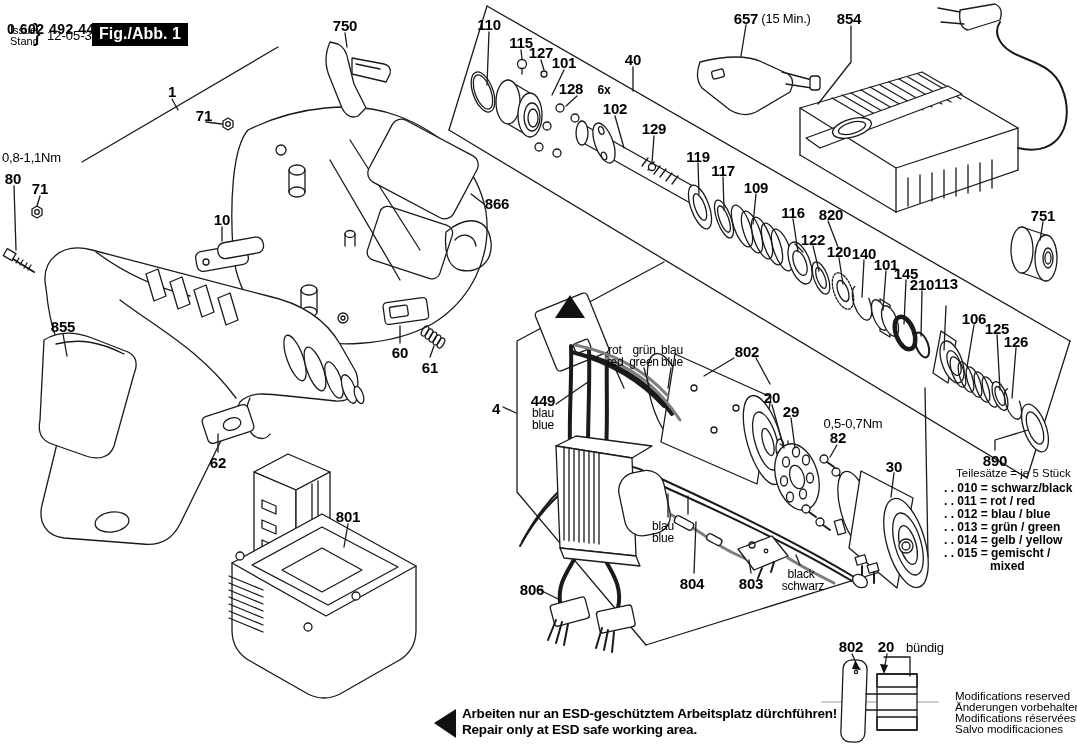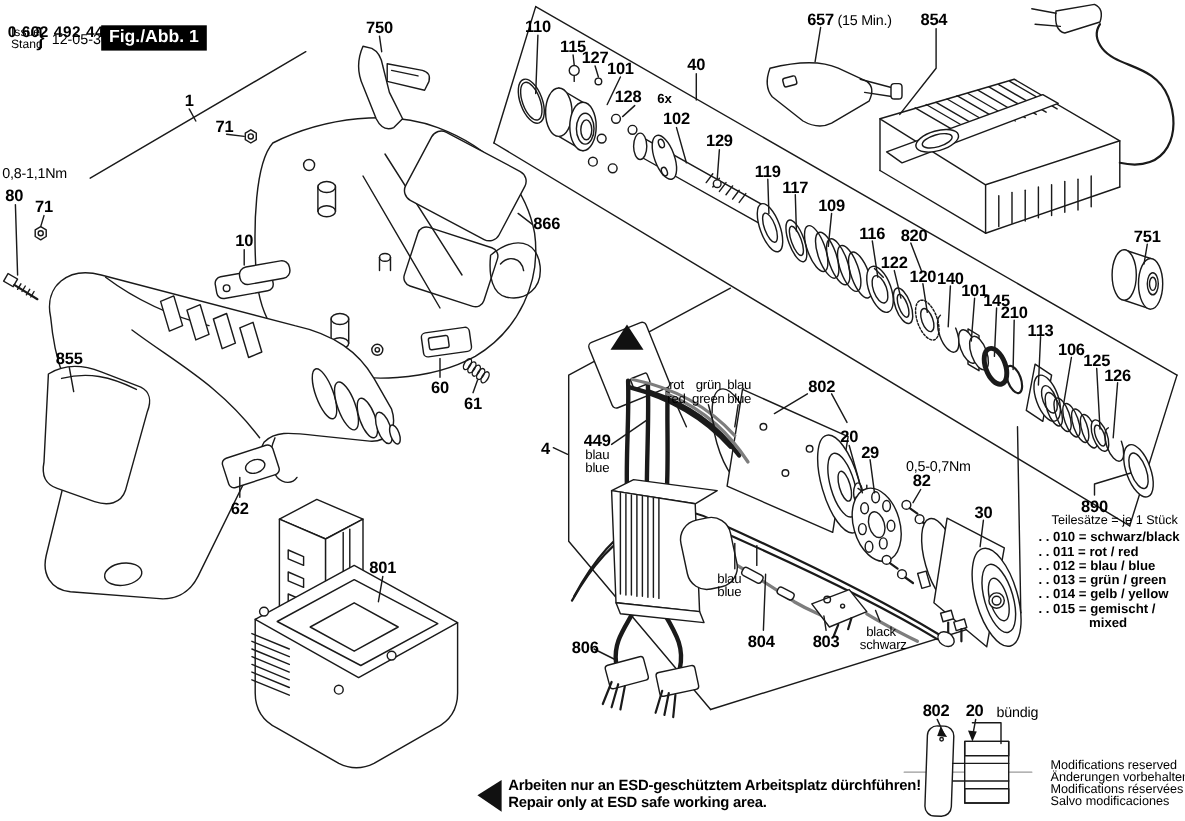--- a/index.html
+++ b/index.html
@@ -557,21 +557,21 @@
 <div class="cl" style="left:723px;top:162px;">117</div>
 <div class="cl" style="left:756px;top:179px;">109</div>
 <div class="cl" style="left:793px;top:204px;">116</div>
 <div class="cl" style="left:831px;top:206px;">820</div>
 <div class="cl" style="left:813px;top:231px;">122</div>
 <div class="cl" style="left:839px;top:243px;">120</div>
 <div class="cl" style="left:864px;top:245px;">140</div>
 <div class="cl" style="left:886px;top:256px;">101</div>
 <div class="cl" style="left:906px;top:265px;">145</div>
 <div class="cl" style="left:922px;top:276px;">210</div>
-<div class="cl" style="left:946px;top:292px;">113</div>
+<div class="cl" style="left:946px;top:275px;">113</div>
 <div class="cl" style="left:974px;top:310px;">106</div>
 <div class="cl" style="left:997px;top:320px;">125</div>
 <div class="cl" style="left:1016px;top:333px;">126</div>
 <div class="cl" style="left:1043px;top:207px;">751</div>
 <div class="cl" style="left:746px;top:10px;">657</div>
 <div class="cl" style="left:849px;top:10px;">854</div>
 <div class="cl" style="left:496px;top:400px;">4</div>
 <div class="cl" style="left:543px;top:392px;">449</div>
 <div class="cl sm" style="left:543px;top:406px;">blau</div>
 <div class="cl sm" style="left:543px;top:418px;">blue</div>
@@ -588,21 +588,21 @@
 <div class="cl" style="left:894px;top:458px;">30</div>
 <div class="cl" style="left:995px;top:452px;">890</div>
 <div class="cl" style="left:532px;top:581px;">806</div>
 <div class="cl sm" style="left:663px;top:519px;">blau</div>
 <div class="cl sm" style="left:663px;top:531px;">blue</div>
 <div class="cl" style="left:692px;top:575px;">804</div>
 <div class="cl" style="left:751px;top:575px;">803</div>
 <div class="cl sm" style="left:801px;top:567px;">black</div>
 <div class="cl sm" style="left:803px;top:579px;">schwarz</div>
 
-<div class="setstitle">Teilesätze = je 1 Stück</div>
+<div class="setstitle">Teilesätze = je 5 Stück</div>
 <div class="setitem" style="top:481px;">. . 010 = schwarz/black</div>
 <div class="setitem" style="top:494px;">. . 011 = rot / red</div>
 <div class="setitem" style="top:507px;">. . 012 = blau / blue</div>
 <div class="setitem" style="top:520px;">. . 013 = grün / green</div>
 <div class="setitem" style="top:533px;">. . 014 = gelb / yellow</div>
 <div class="setitem" style="top:546px;">. . 015 = gemischt /</div>
 <div class="setitem" style="top:559px;left:990px;">mixed</div>
 
 <div class="cl" style="left:851px;top:638px;">802</div>
 <div class="cl" style="left:886px;top:638px;">20</div>

